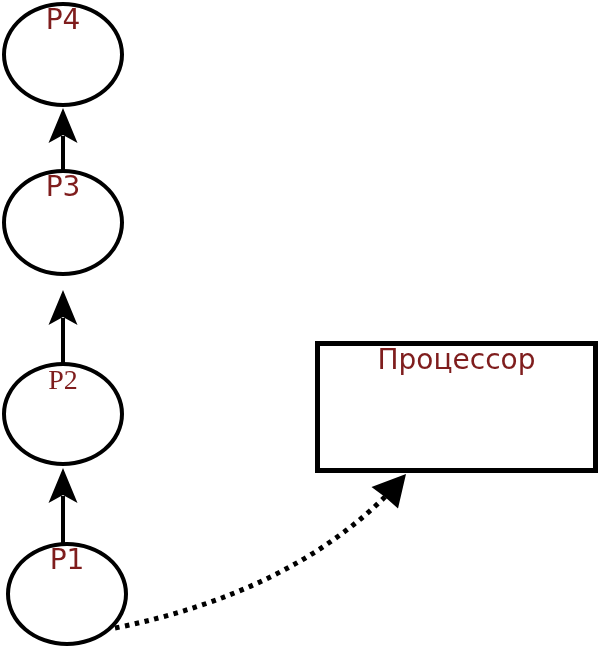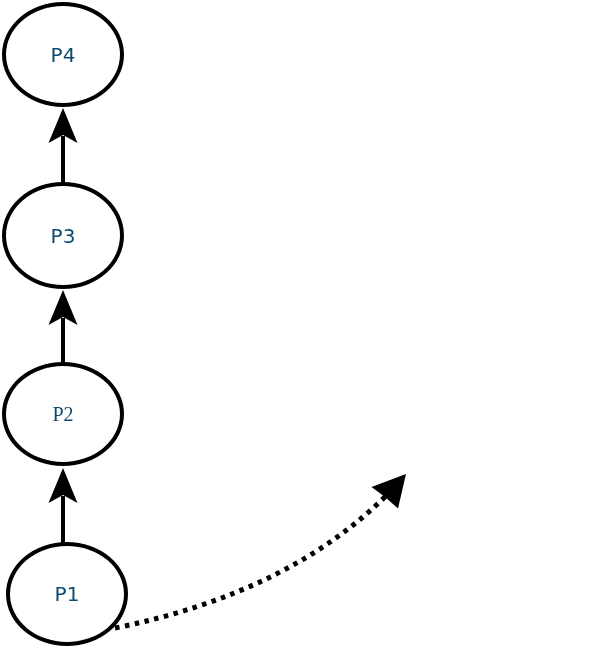--- a/index.html
+++ b/index.html
@@ -18,38 +18,38 @@
   .edges-layer {
     position: absolute;
     left: 0;
     top: 0;
     width: 600px;
     height: 647px;
   }
   .node {
     position: absolute;
     display: flex;
-    align-items: center;
+    align-items: flex-start;
     justify-content: center;
     background: #ffffff;
     box-sizing: border-box;
-    color: #0c4a6e;
-    font-size: 20px;
+    color: #7f1d1d;
+    font-size: 28px;
     line-height: 1;
     white-space: nowrap;
   }
   .node.ellipse {
     border: 4px solid #000000;
     border-radius: 50%;
   }
   .node.rectangle {
     border: 5px solid #000000;
   }
   #node-p4 { left: 2px;   top: 2px;   width: 122px; height: 105px; }
-  #node-p3 { left: 2px;   top: 182px; width: 122px; height: 107px; }
+  #node-p3 { left: 2px;   top: 169px; width: 122px; height: 107px; }
   #node-p2 { left: 2px;   top: 362px; width: 122px; height: 104px; font-family: Liberation Serif, serif; }
   #node-p1 { left: 6px;   top: 542px; width: 122px; height: 104px; }
   #node-processor { left: 315px; top: 341px; width: 283px; height: 132px; }
 </style>
 </head>
 <body>
 
 <div class="canvas">
 
   <svg class="edges-layer" width="600" height="647" viewBox="0 0 600 647" xmlns="http://www.w3.org/2000/svg">
@@ -84,14 +84,17 @@
   </div>
 
   <div class="node ellipse" id="node-p2">
     <span>P2</span>
   </div>
 
   <div class="node ellipse" id="node-p1">
     <span>P1</span>
   </div>
 
+  <div class="node rectangle" id="node-processor">
+    <span>Процессор</span>
+  </div>
 
 </div>
 
 </body></html>

